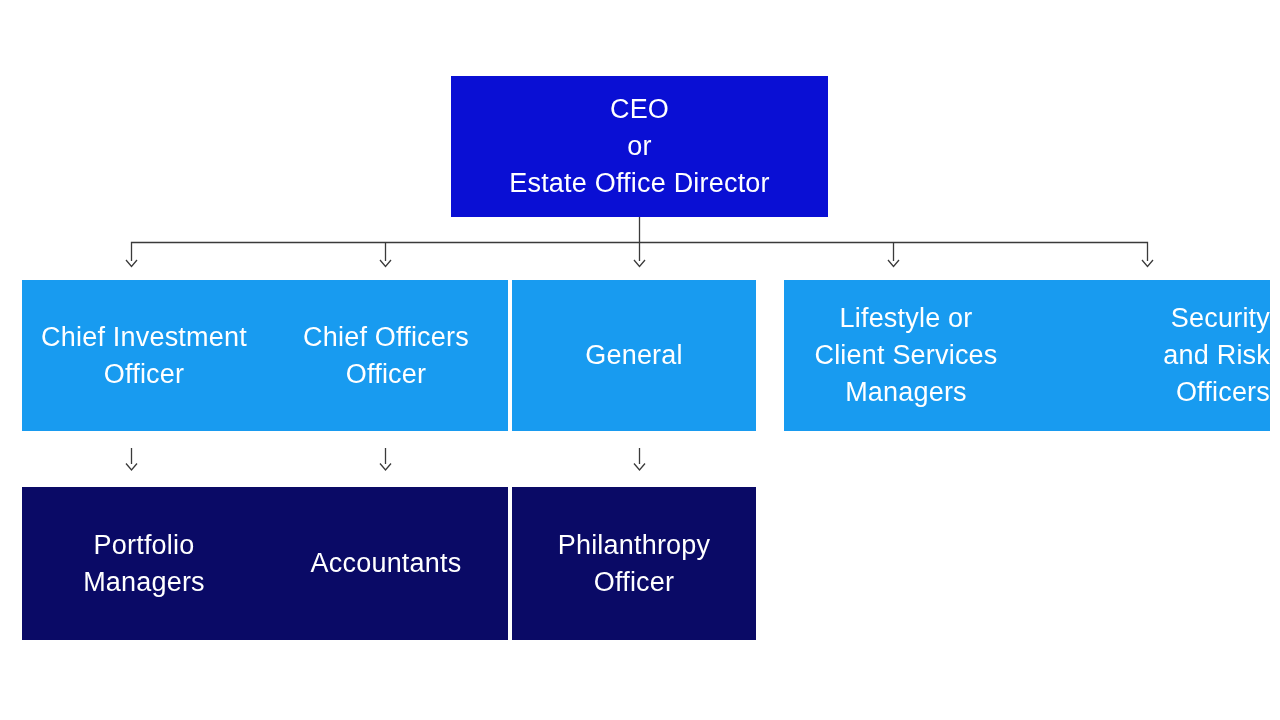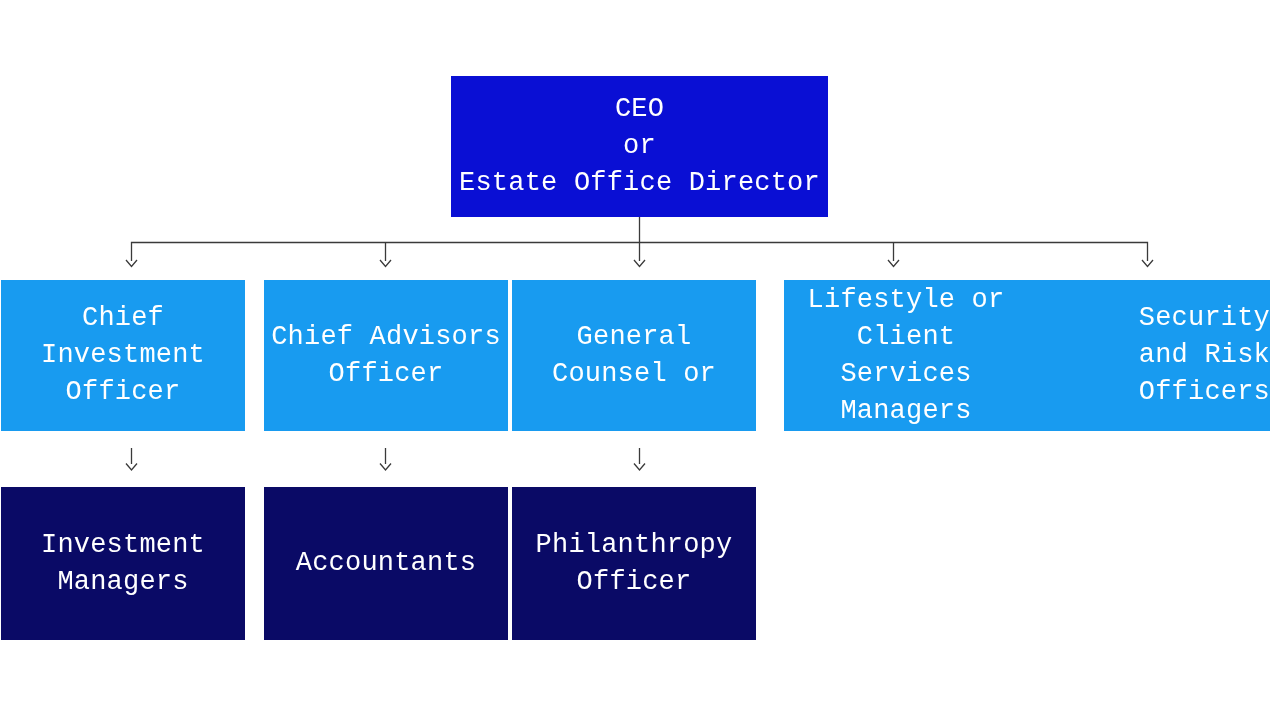--- a/index.html
+++ b/index.html
@@ -9,21 +9,20 @@
     height: 720px;
     overflow: hidden;
     background: var(--background, #ffffff);
     font-family: "Liberation Sans", sans-serif;
   }
   .canvas {
     position: relative;
     width: 1280px;
     height: 664px;
     background: var(--background, #ffffff);
-    font-family: Liberation Mono, monospace;
   }
   .connectors {
     position: absolute;
     left: 0;
     top: 0;
     pointer-events: none;
   }
   .connectors path {
     fill: none;
     stroke: var(--connector, #3a3a3a);
@@ -55,21 +54,21 @@
     width: 244px;
     height: 151px;
     background: var(--level2_box, #189bf0);
   }
   .box.lvl3 {
     top: 487px;
     width: 244px;
     height: 153px;
     background: var(--level3_box, #0a0a66);
   }
-  .pos-0 { left: 1px; }
+  .pos-0 { left: 22px; }
   .pos-1 { left: 264px; }
   .pos-2 { left: 512px; }
   .pos-3 { left: 784px; }
   .pos-4 { left: 1026px; align-items: flex-end; }
 </style>
 </head>
 <body>
 
 <div class="canvas">
 
@@ -101,40 +100,39 @@
     <div>CEO</div>
     <div>or</div>
     <div>Estate Office Director</div>
   </div>
 
   <div class="box lvl2 pos-0">
     <div>Chief Investment</div>
     <div>Officer</div>
   </div>
   <div class="box lvl2 pos-1">
-    <div>Chief Advisors</div>
+    <div>Chief Officers</div>
     <div>Officer</div>
   </div>
   <div class="box lvl2 pos-2">
     <div>General</div>
-    <div>Counsel or</div>
   </div>
   <div class="box lvl2 pos-3">
     <div>Lifestyle or</div>
     <div>Client Services</div>
     <div>Managers</div>
   </div>
   <div class="box lvl2 pos-4">
     <div>Security</div>
     <div>and Risk</div>
     <div>Officers</div>
   </div>
 
   <div class="box lvl3 pos-0">
-    <div>Investment</div>
+    <div>Portfolio</div>
     <div>Managers</div>
   </div>
   <div class="box lvl3 pos-1">
     <div>Accountants</div>
   </div>
   <div class="box lvl3 pos-2">
     <div>Philanthropy</div>
     <div>Officer</div>
   </div>
 

